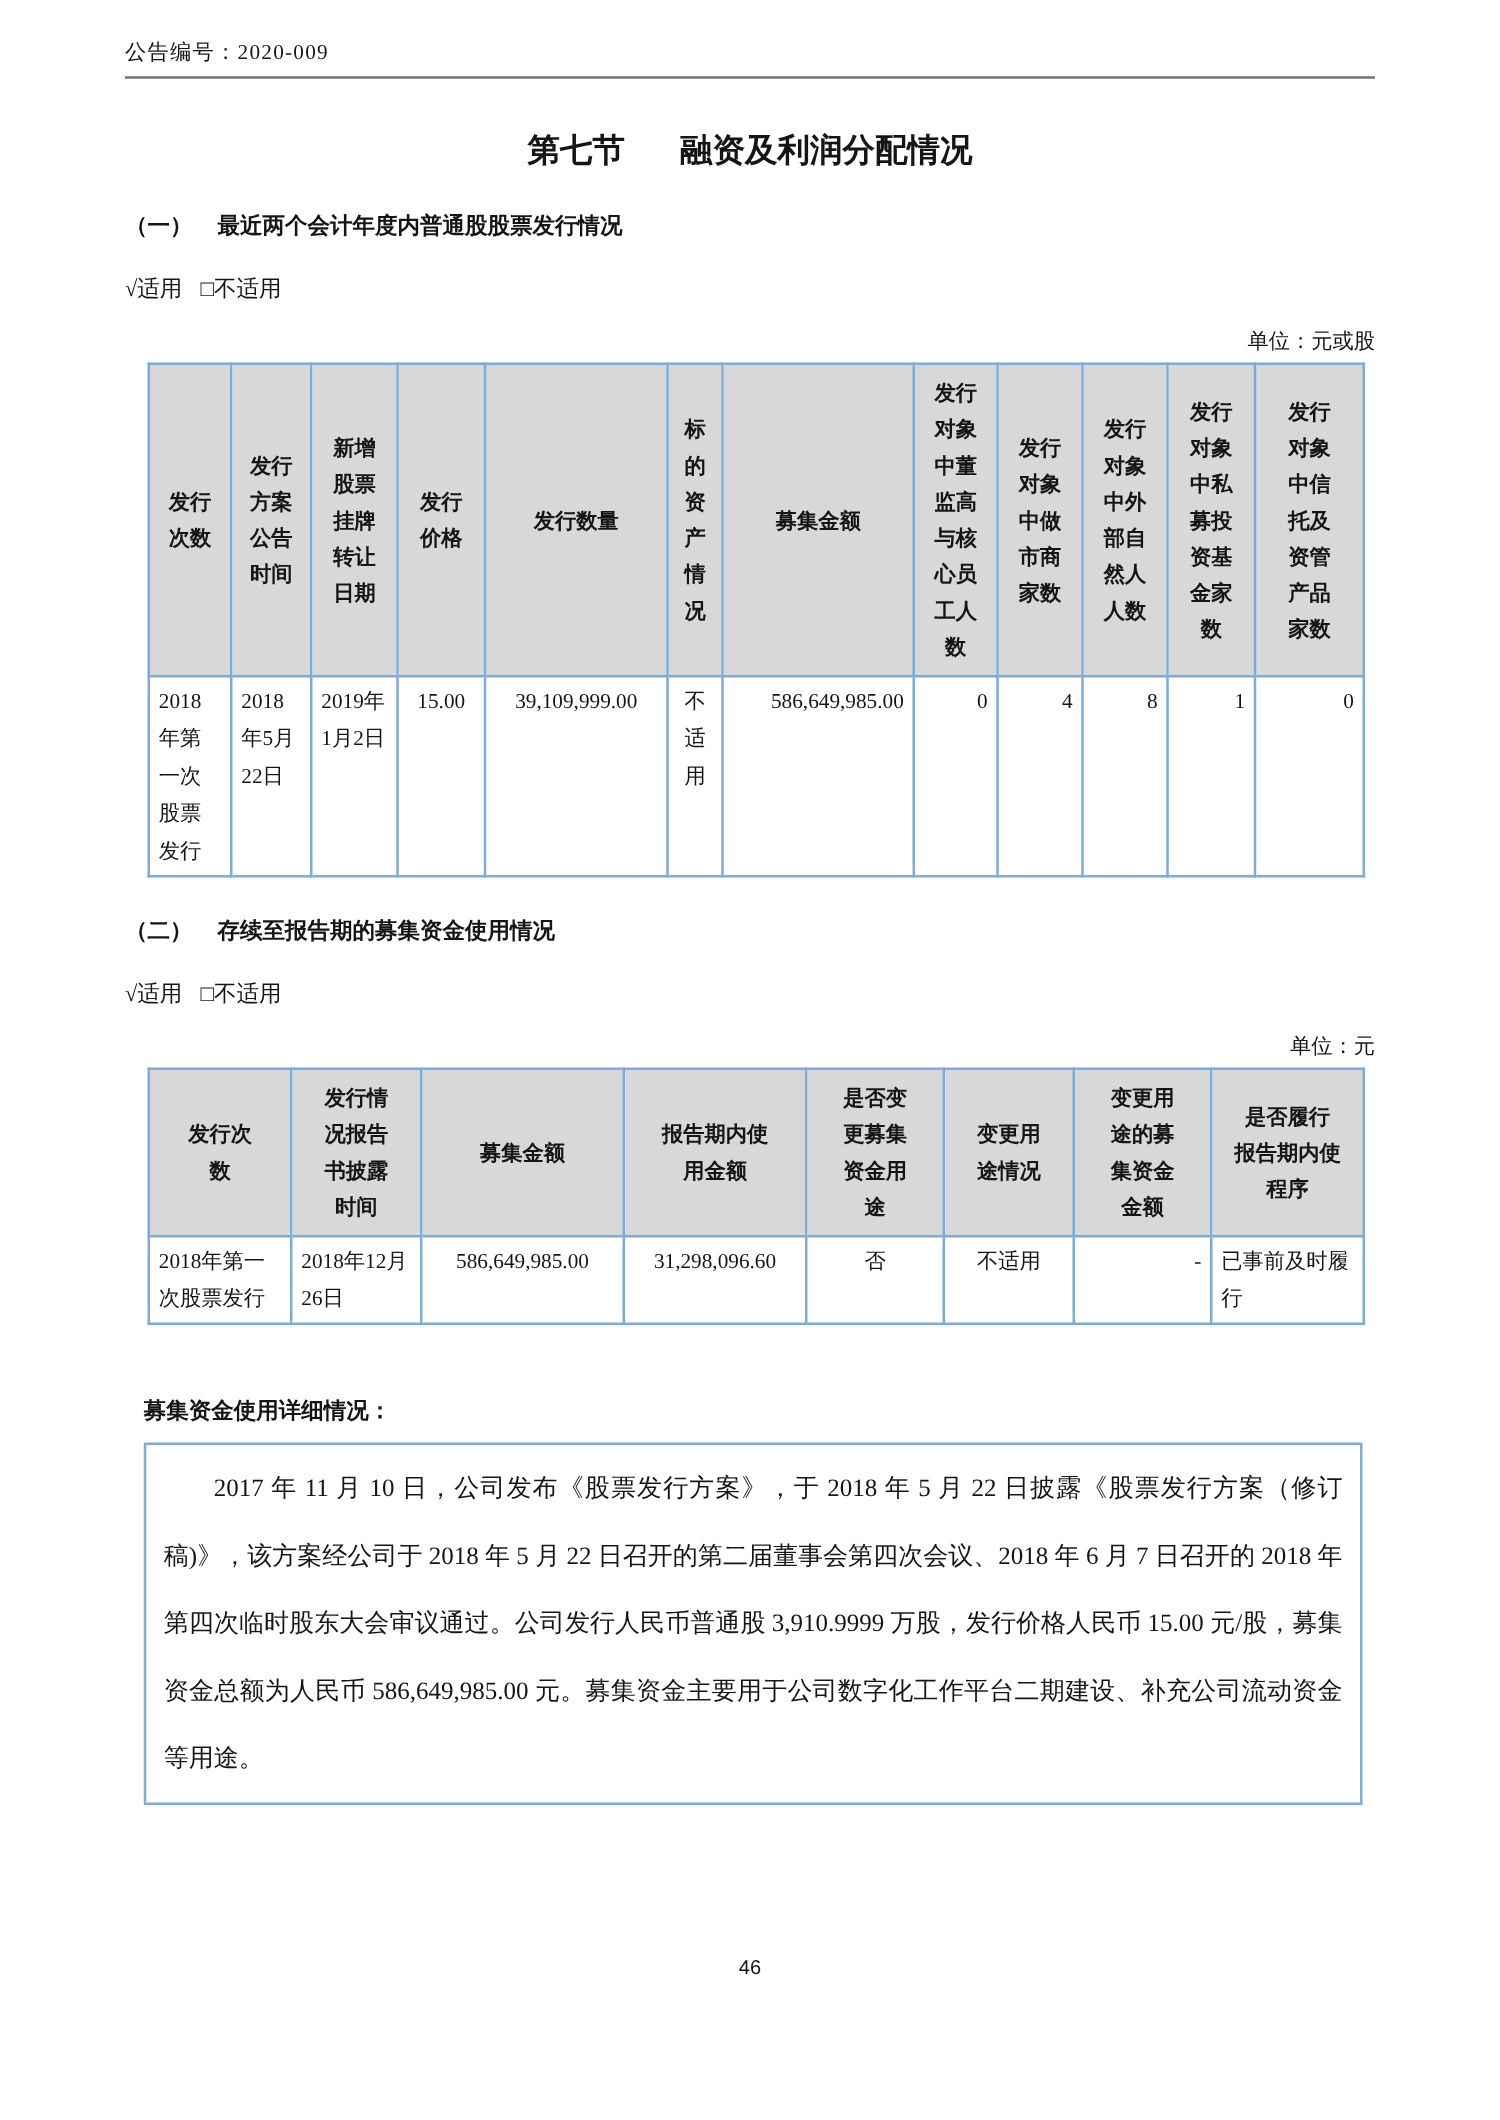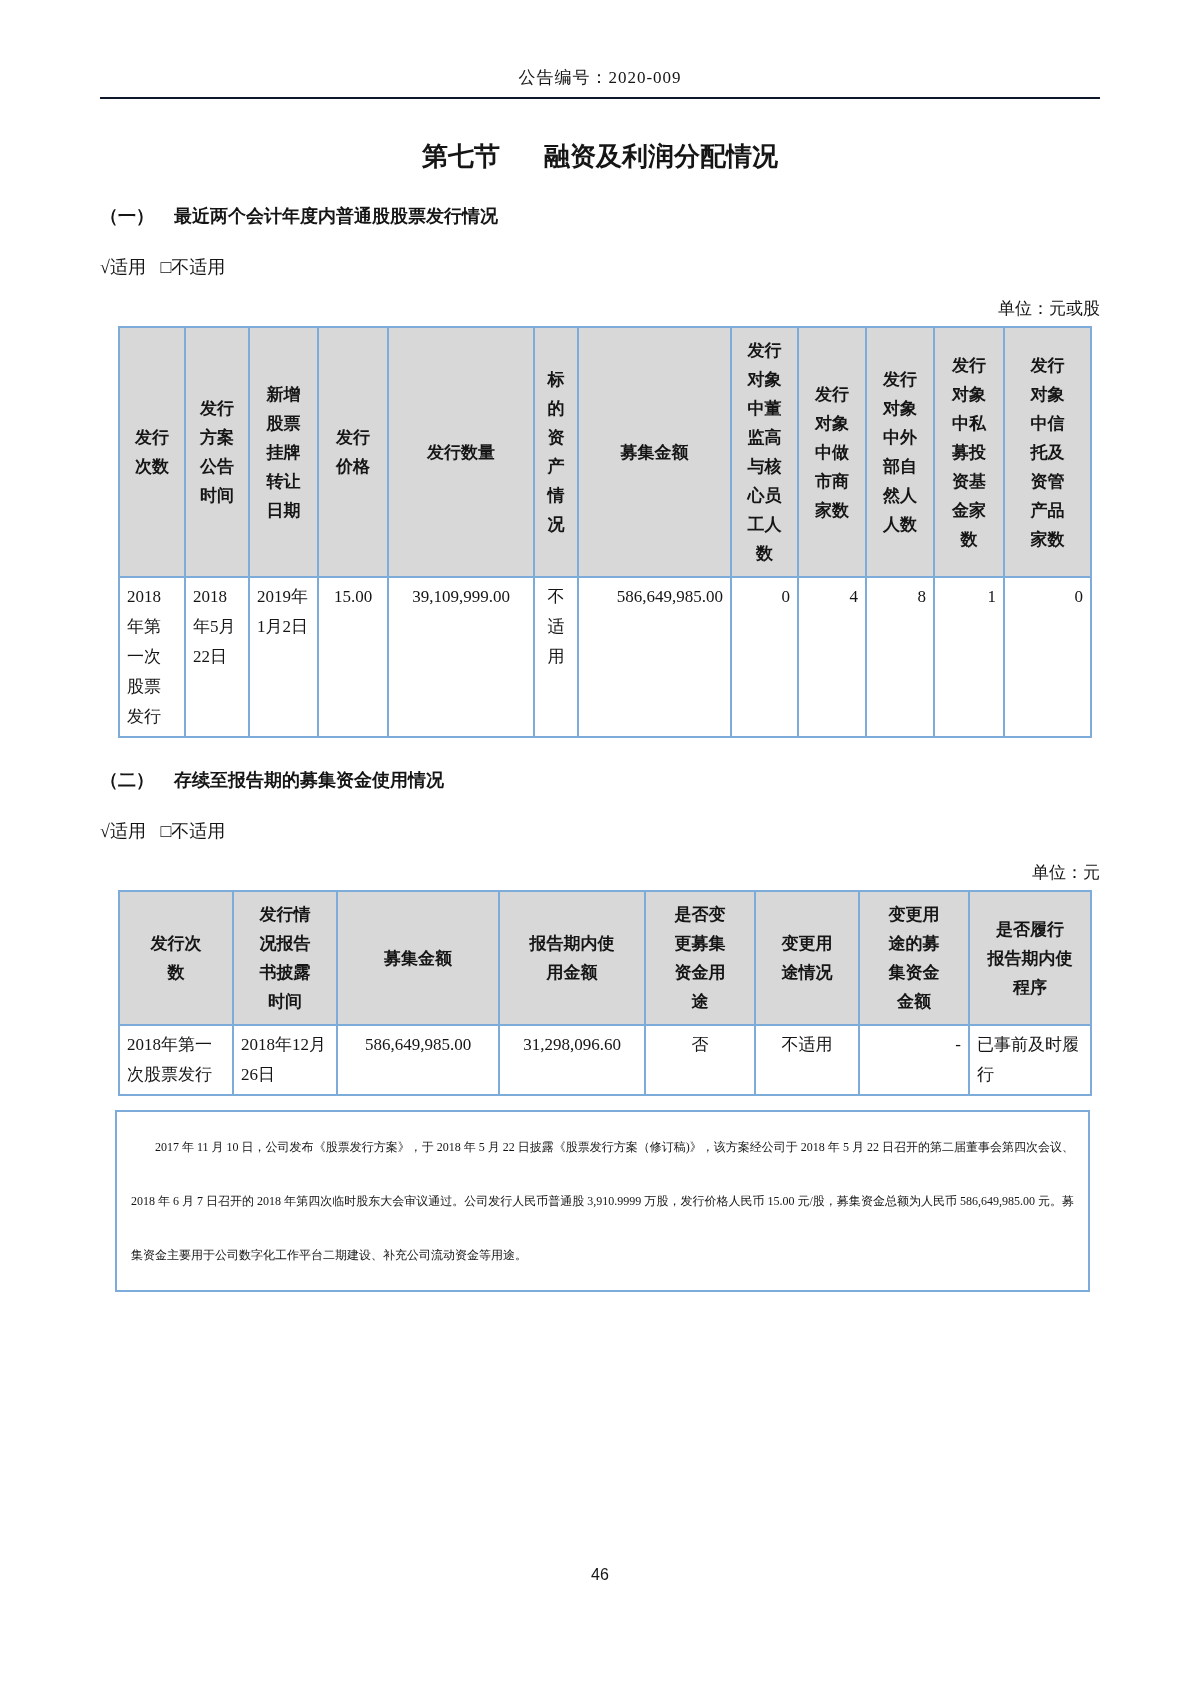--- a/index.html
+++ b/index.html
@@ -8,25 +8,25 @@
     min-height:1696px;
     background:#ffffff;
     color:#151515;
     font-family:"Liberation Serif","DejaVu Serif",serif;
     position:relative;
   }
   .content{margin:0 100px;width:1000px;}
 
   
   .doc-header{
-    padding-top:66px;
+    padding-top:30px;
     padding-bottom:8px;
-    text-align:center;
+    text-align:left;
     font-size:17px;
-    border-bottom:2px solid #0f172a;
+    border-bottom:2px solid #737373;
     letter-spacing:1px;
   }
 
   
   .main-title{
     margin-top:40px;
     text-align:center;
     font-family:"Liberation Sans","DejaVu Sans",sans-serif;
     font-weight:bold;
     font-size:26px;
@@ -98,21 +98,21 @@
     font-weight:bold;
     font-size:18px;
     margin-left:15px;
   }
   .detail-box{
     margin-top:14px;
     margin-left:15px;
     width:943px;
     border:2px solid #7dabda;
     padding:8px 14px;
-    font-size:12px;
+    font-size:20px;
     line-height:54px;
     text-align:justify;
     text-indent:2em;
   }
 
   .page-num{
     position:absolute;
     bottom:112px;
     left:0;
     width:1200px;
@@ -288,20 +288,21 @@
       <td class="ac">586,649,985.00</td>
       <td class="ac">31,298,096.60</td>
       <td class="ac">否</td>
       <td class="ac">不适用</td>
       <td class="ar">-</td>
       <td class="al">已事前及时履行</td>
     </tr>
   </tbody>
     </table>
 
+  <div class="detail-heading">募集资金使用详细情况：</div>
 
   <div class="detail-box">
     <span>2017 年 11 月 10 日，公司发布《股票发行方案》，于 2018 年 5 月 22 日披露《股票发行方案（修订稿)》，该方案经公司于 2018 年 5 月 22 日召开的第二届董事会第四次会议、2018 年 6 月 7 日召开的 2018 年第四次临时股东大会审议通过。公司发行人民币普通股 3,910.9999 万股，发行价格人民币 15.00 元/股，募集资金总额为人民币 586,649,985.00 元。募集资金主要用于公司数字化工作平台二期建设、补充公司流动资金等用途。</span>
   </div>
 
 </div>
 
 <div class="page-num">46</div>
 
 </body></html>

